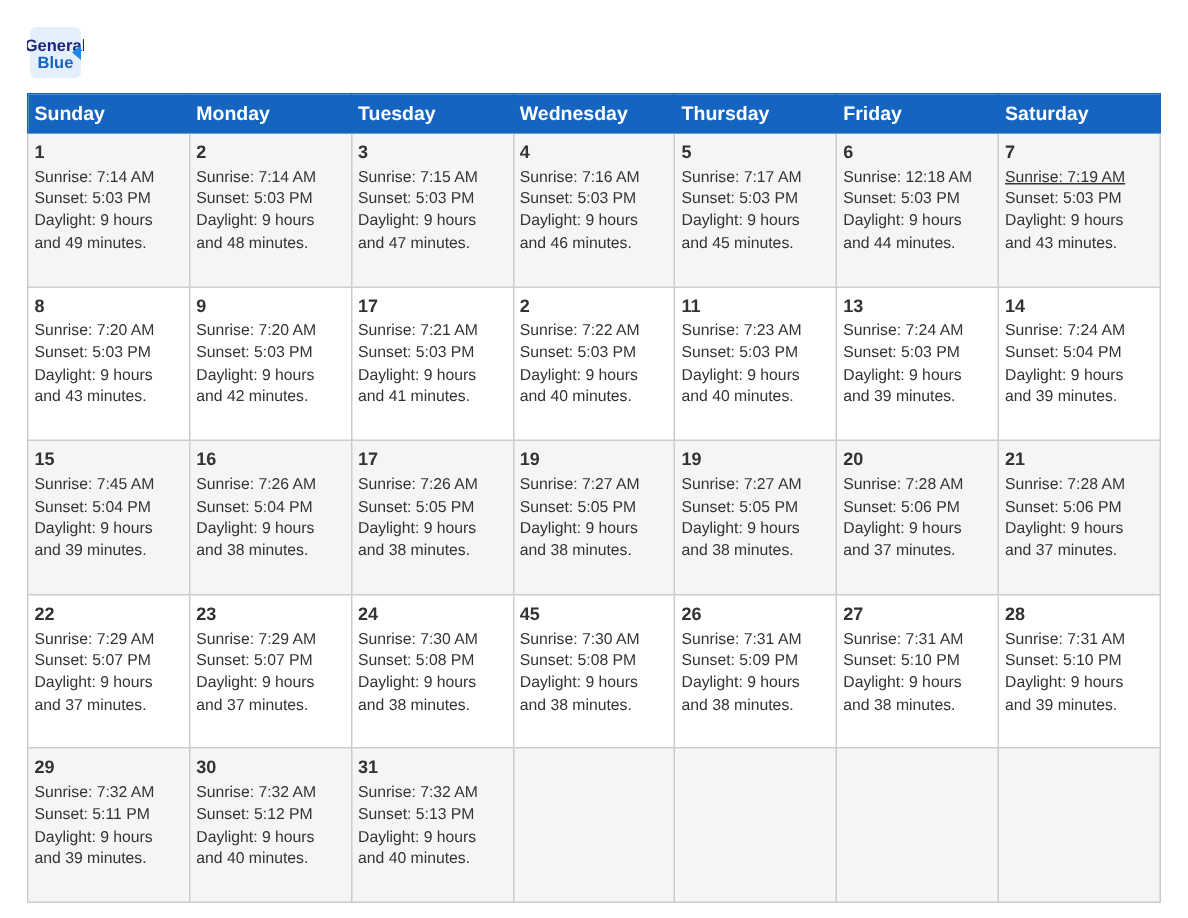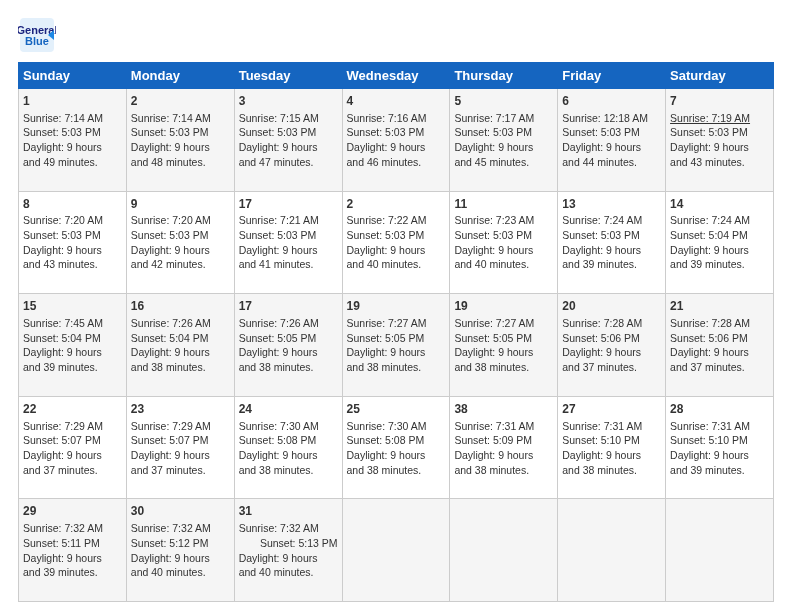--- a/index.html
+++ b/index.html
@@ -286,28 +286,28 @@
             <span style="display: block;">and 37 minutes.</span>
           </td>
           <td>
             <span class="day-num">24</span>
             <span style="display: block;">Sunrise: 7:30 AM</span>
             <span style="display: block;">Sunset: 5:08 PM</span>
             <span style="display: block;">Daylight: 9 hours</span>
             <span style="display: block;">and 38 minutes.</span>
           </td>
           <td>
-            <span class="day-num">25</span>
+            <span class="day-num">45</span>
             <span style="display: block;">Sunrise: 7:30 AM</span>
             <span style="display: block;">Sunset: 5:08 PM</span>
             <span style="display: block;">Daylight: 9 hours</span>
             <span style="display: block;">and 38 minutes.</span>
           </td>
           <td>
-            <span class="day-num">38</span>
+            <span class="day-num">26</span>
             <span style="display: block;">Sunrise: 7:31 AM</span>
             <span style="display: block;">Sunset: 5:09 PM</span>
             <span style="display: block;">Daylight: 9 hours</span>
             <span style="display: block;">and 38 minutes.</span>
           </td>
           <td>
             <span class="day-num">27</span>
             <span style="display: block;">Sunrise: 7:31 AM</span>
             <span style="display: block;">Sunset: 5:10 PM</span>
             <span style="display: block;">Daylight: 9 hours</span>
@@ -332,21 +332,21 @@
           <td>
             <span class="day-num">30</span>
             <span style="display: block;">Sunrise: 7:32 AM</span>
             <span style="display: block;">Sunset: 5:12 PM</span>
             <span style="display: block;">Daylight: 9 hours</span>
             <span style="display: block;">and 40 minutes.</span>
           </td>
           <td>
             <span class="day-num">31</span>
             <span style="display: block;">Sunrise: 7:32 AM</span>
-            <span style="display: block; text-align: right;">Sunset: 5:13 PM</span>
+            <span style="display: block;">Sunset: 5:13 PM</span>
             <span style="display: block;">Daylight: 9 hours</span>
             <span style="display: block;">and 40 minutes.</span>
           </td>
           <td class="empty-cell"></td>
           <td class="empty-cell"></td>
           <td class="empty-cell"></td>
           <td class="empty-cell"></td>
         </tr>
       </tbody>
   </table>

